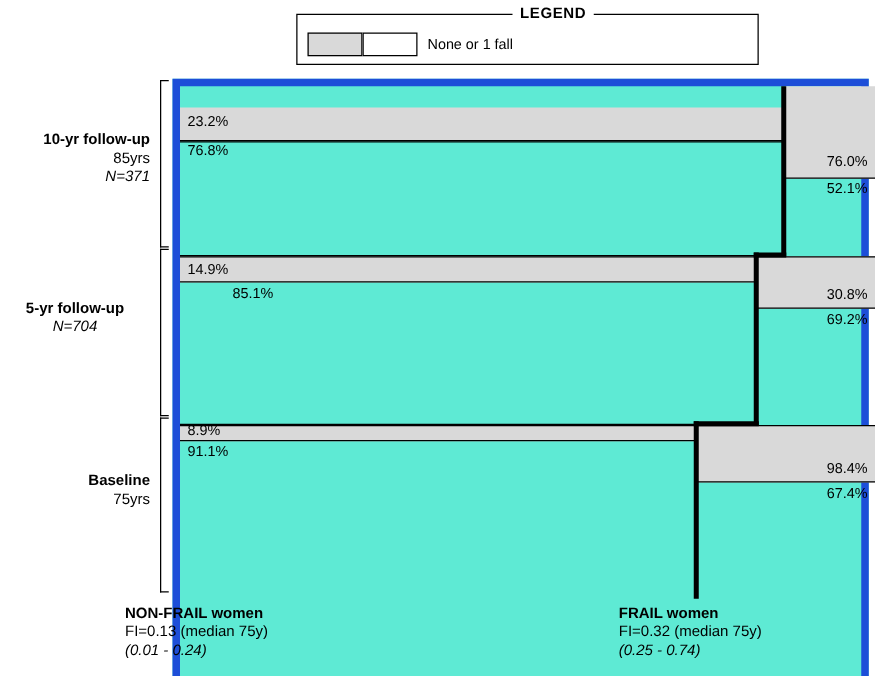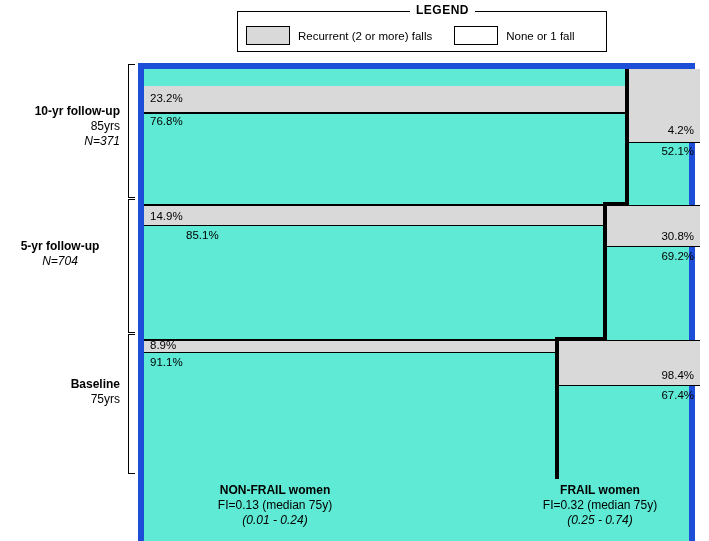--- a/index.html
+++ b/index.html
@@ -94,37 +94,36 @@
     border-left:1px solid #000;
     border-top:1px solid #000;
     border-bottom:1px solid #000;
     width:7px;
     box-sizing:border-box;
   }
 
   
   .xlab{
     position:absolute;
-    text-align:center;
+    text-align:left;
     font-size:12px;
     line-height:15px;
   }
   .xlab .b{font-weight:bold;}
   .xlab .i{font-style:italic;}
 </style>
 </head>
 <body>
 
 <div class="canvas">
 
   <div class="legend-box"></div>
   <div class="legend-title">LEGEND</div>
   <div class="legend-row">
     <span class="swatch sw-grey"></span>
-    <span class="legend-label">Recurrent (2 or more) falls</span>
     <span class="swatch sw-white"></span>
     <span class="legend-label">None or 1 fall</span>
   </div>
 
   <div class="plot">
 
     <div class="band" style="left:0px;top:17px;width:484px;height:27px;border-top:none;"></div>
 
     <div class="hline" style="left:0px;top:44px;width:484px;"></div>
 
@@ -141,21 +140,21 @@
     <div class="divider" style="left:411px;top:268px;width:4px;height:142px;"></div>
 
     <div class="divider" style="left:459px;top:133px;width:26px;height:4px;"></div>
     <div class="divider" style="left:411px;top:268px;width:52px;height:4px;"></div>
 
     <div class="hline" style="left:0px;top:135px;width:460px;"></div>
     <div class="hline" style="left:0px;top:270px;width:412px;"></div>
 
     <div class="pct" style="left:6px;top:23px;">23.2%</div>
     <div class="pct" style="left:6px;top:46px;">76.8%</div>
-    <div class="pct right" style="left:466px;top:55px;width:84px;">4.2%</div>
+    <div class="pct right" style="left:466px;top:55px;width:84px;">76.0%</div>
     <div class="pct right" style="left:466px;top:76px;width:84px;">52.1%</div>
 
     <div class="pct" style="left:6px;top:141px;">14.9%</div>
     <div class="pct" style="left:6px;top:160px;margin-left:36px;">85.1%</div>
     <div class="pct right" style="left:466px;top:161px;width:84px;">30.8%</div>
     <div class="pct right" style="left:466px;top:181px;width:84px;">69.2%</div>
 
     <div class="pct" style="left:6px;top:270px;">8.9%</div>
     <div class="pct" style="left:6px;top:287px;">91.1%</div>
     <div class="pct right" style="left:466px;top:300px;width:84px;">98.4%</div>

